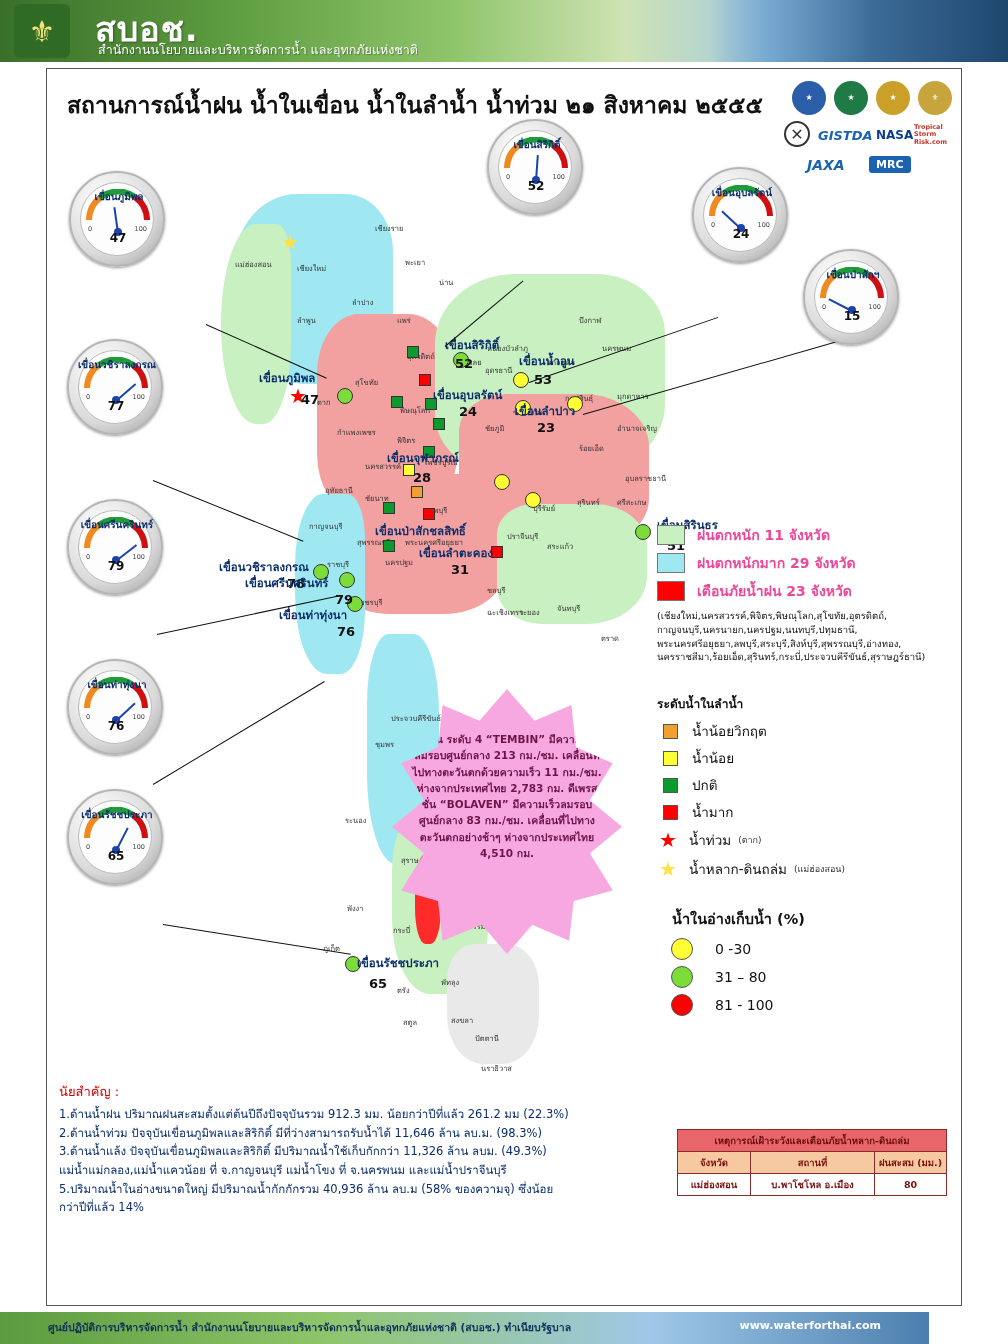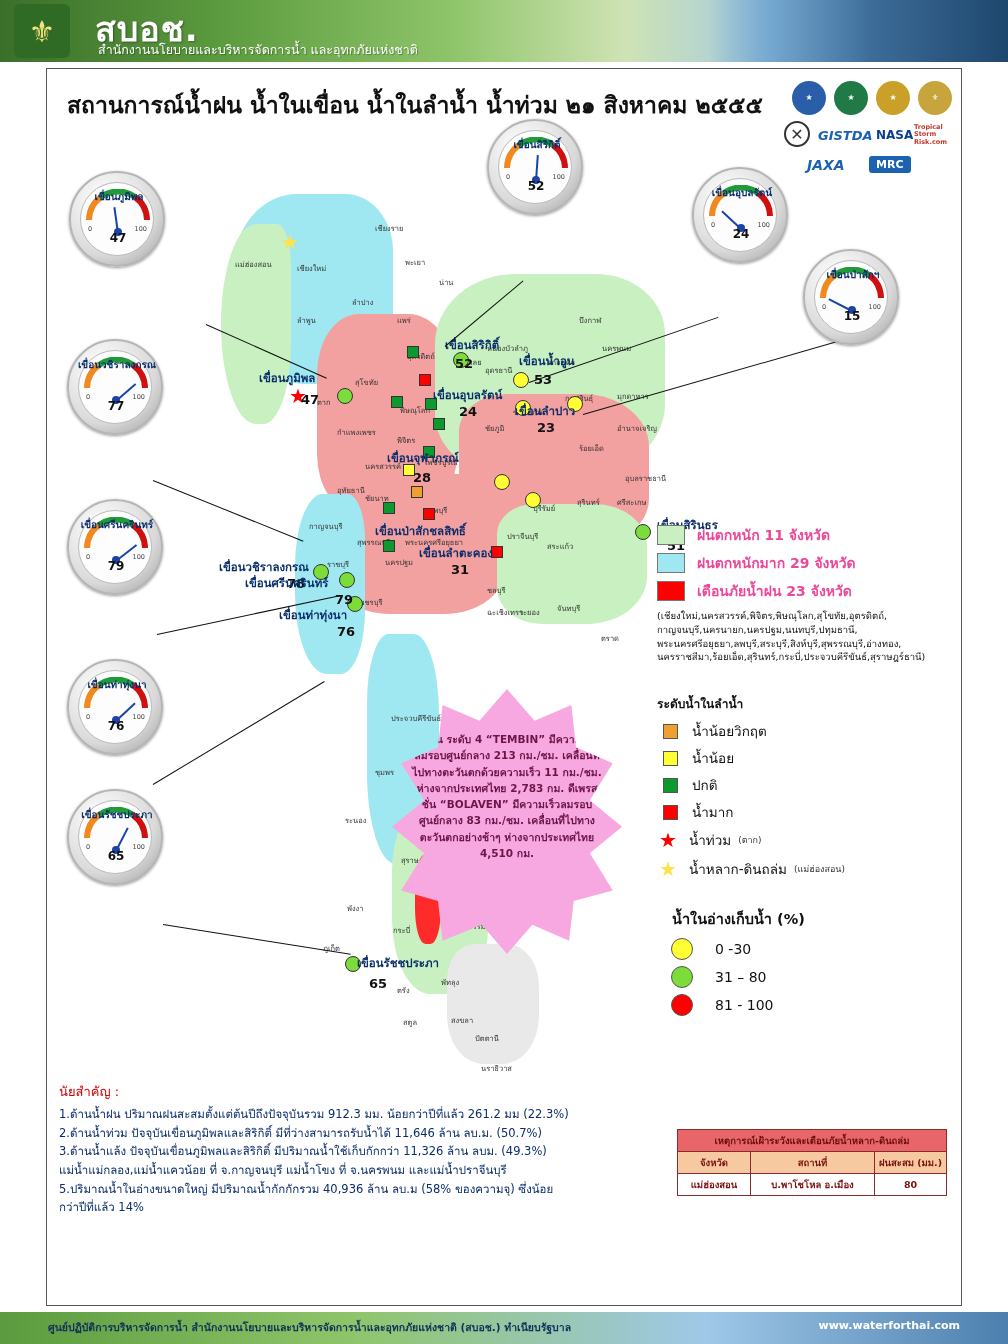--- a/index.html
+++ b/index.html
@@ -109,21 +109,21 @@
   #notes .hd { color:#cc0000; font-size:13px; font-weight:normal; margin-bottom:3px; }
   #notes .ln { font-size:11.5px; color:#0b2e6b; line-height:1.62; }
   
   #tbl { position:absolute; left:630px; top:1060px; width:270px; border-collapse:collapse; }
   #tbl td, #tbl th { border:1px solid #8a2b2b; font-size:9.5px; text-align:center; padding:3px 2px; color:#7a1010; }
   #tbl .thead { background:#e8666a; color:#6a0d0d; font-weight:bold; font-size:9.5px; }
   #tbl .sub { background:#f6c9a0; font-weight:bold; }
   #tbl td.data { background:#fff; font-weight:bold; }
   
   #footer {
-    position:absolute; left:0; top:1312px; width:1008px; height:32px;
+    position:absolute; left:0; top:1312px; width:929px; height:32px;
     background:linear-gradient(90deg,#5c9b3f 0%, #8fc56a 35%, #9fc8e8 70%, #4c7fae 100%);
   }
   #footer .ft-l { position:absolute; left:48px; top:7px; font-size:10.5px; color:#11305a; font-weight:bold; }
   #footer .ft-r { position:absolute; right:48px; top:7px; font-size:11px; color:#ffffff; font-weight:bold; }
 </style>
 </head>
 <body>
 
 <div id="header">
   <div class="emblem">⚜</div>
@@ -193,38 +193,38 @@
     <div class="prov" style="left:382px;top:278px;">ร้อยเอ็ด</div>
     <div class="prov" style="left:420px;top:258px;">อำนาจเจริญ</div>
     <div class="prov" style="left:428px;top:308px;">อุบลราชธานี</div>
     <div class="prov" style="left:420px;top:332px;">ศรีสะเกษ</div>
     <div class="prov" style="left:380px;top:332px;">สุรินทร์</div>
     <div class="prov" style="left:336px;top:338px;">บุรีรัมย์</div>
     <div class="prov" style="left:140px;top:262px;">กำแพงเพชร</div>
     <div class="prov" style="left:200px;top:270px;">พิจิตร</div>
     <div class="prov" style="left:168px;top:296px;">นครสวรรค์</div>
     <div class="prov" style="left:228px;top:292px;">เพชรบูรณ์</div>
-    <div class="prov" style="left:140px;top:320px;">อุทัยธานี</div>
+    <div class="prov" style="left:128px;top:320px;">อุทัยธานี</div>
     <div class="prov" style="left:168px;top:328px;">ชัยนาท</div>
     <div class="prov" style="left:232px;top:340px;">ลพบุรี</div>
     <div class="prov" style="left:160px;top:372px;">สุพรรณบุรี</div>
     <div class="prov" style="left:208px;top:372px;">พระนครศรีอยุธยา</div>
     <div class="prov" style="left:310px;top:366px;">ปราจีนบุรี</div>
     <div class="prov" style="left:350px;top:376px;">สระแก้ว</div>
     <div class="prov" style="left:290px;top:398px;margin-top:44px;">ฉะเชิงเทรา</div>
     <div class="prov" style="left:290px;top:420px;">ชลบุรี</div>
     <div class="prov" style="left:322px;top:442px;">ระยอง</div>
     <div class="prov" style="left:360px;top:438px;">จันทบุรี</div>
     <div class="prov" style="left:404px;top:468px;">ตราด</div>
     <div class="prov" style="left:112px;top:356px;">กาญจนบุรี</div>
     <div class="prov" style="left:130px;top:394px;">ราชบุรี</div>
     <div class="prov" style="left:188px;top:392px;">นครปฐม</div>
     <div class="prov" style="left:160px;top:432px;">เพชรบุรี</div>
     <div class="prov" style="left:194px;top:548px;">ประจวบคีรีขันธ์</div>
-    <div class="prov" style="left:178px;top:602px;">ชุมพร</div>
+    <div class="prov" style="left:178px;top:574px;">ชุมพร</div>
     <div class="prov" style="left:148px;top:650px;">ระนอง</div>
     <div class="prov" style="left:204px;top:690px;">สุราษฎร์ธานี</div>
     <div class="prov" style="left:150px;top:738px;">พังงา</div>
     <div class="prov" style="left:196px;top:760px;">กระบี่</div>
     <div class="prov" style="left:126px;top:778px;">ภูเก็ต</div>
     <div class="prov" style="left:248px;top:756px;">นครศรีธรรมราช</div>
     <div class="prov" style="left:200px;top:820px;">ตรัง</div>
     <div class="prov" style="left:244px;top:812px;">พัทลุง</div>
     <div class="prov" style="left:206px;top:852px;">สตูล</div>
     <div class="prov" style="left:254px;top:850px;">สงขลา</div>
@@ -483,21 +483,21 @@
     </div>
     <div class="row">
       <span class="cir" style="background:#ff0000;"></span>
       <span class="tx">81 - 100</span>
     </div>
   </div>
 
   <div id="notes">
     <div class="hd">นัยสำคัญ :</div>
     <div class="ln">1.ด้านน้ำฝน ปริมาณฝนสะสมตั้งแต่ต้นปีถึงปัจจุบันรวม 912.3 มม.  น้อยกว่าปีที่แล้ว 261.2 มม (22.3%)</div>
-    <div class="ln">2.ด้านน้ำท่วม ปัจจุบันเขื่อนภูมิพลและสิริกิติ์ มีที่ว่างสามารถรับน้ำได้ 11,646 ล้าน ลบ.ม. (50.7%)</div>
+    <div class="ln">2.ด้านน้ำท่วม ปัจจุบันเขื่อนภูมิพลและสิริกิติ์ มีที่ว่างสามารถรับน้ำได้ 11,646 ล้าน ลบ.ม. (98.3%)</div>
     <div class="ln">3.ด้านน้ำแล้ง ปัจจุบันเขื่อนภูมิพลและสิริกิติ์ มีปริมาณน้ำใช้เก็บกักกว่า 11,326 ล้าน ลบม. (49.3%)</div>
     <div class="ln">   แม่น้ำแม่กลอง,แม่น้ำแควน้อย ที่ จ.กาญจนบุรี แม่น้ำโขง ที่ จ.นครพนม และแม่น้ำปราจีนบุรี</div>
     <div class="ln">5.ปริมาณน้ำในอ่างขนาดใหญ่ มีปริมาณน้ำกักกักรวม 40,936 ล้าน ลบ.ม (58% ของความจุ) ซึ่งน้อย</div>
     <div class="ln">     กว่าปีที่แล้ว 14%</div>
   </div>
 
   <table id="tbl">
     <tbody>
         <tr>
       <td class="thead" colspan="3">เหตุการณ์เฝ้าระวังและเตือนภัยน้ำหลาก-ดินถล่ม</td>

